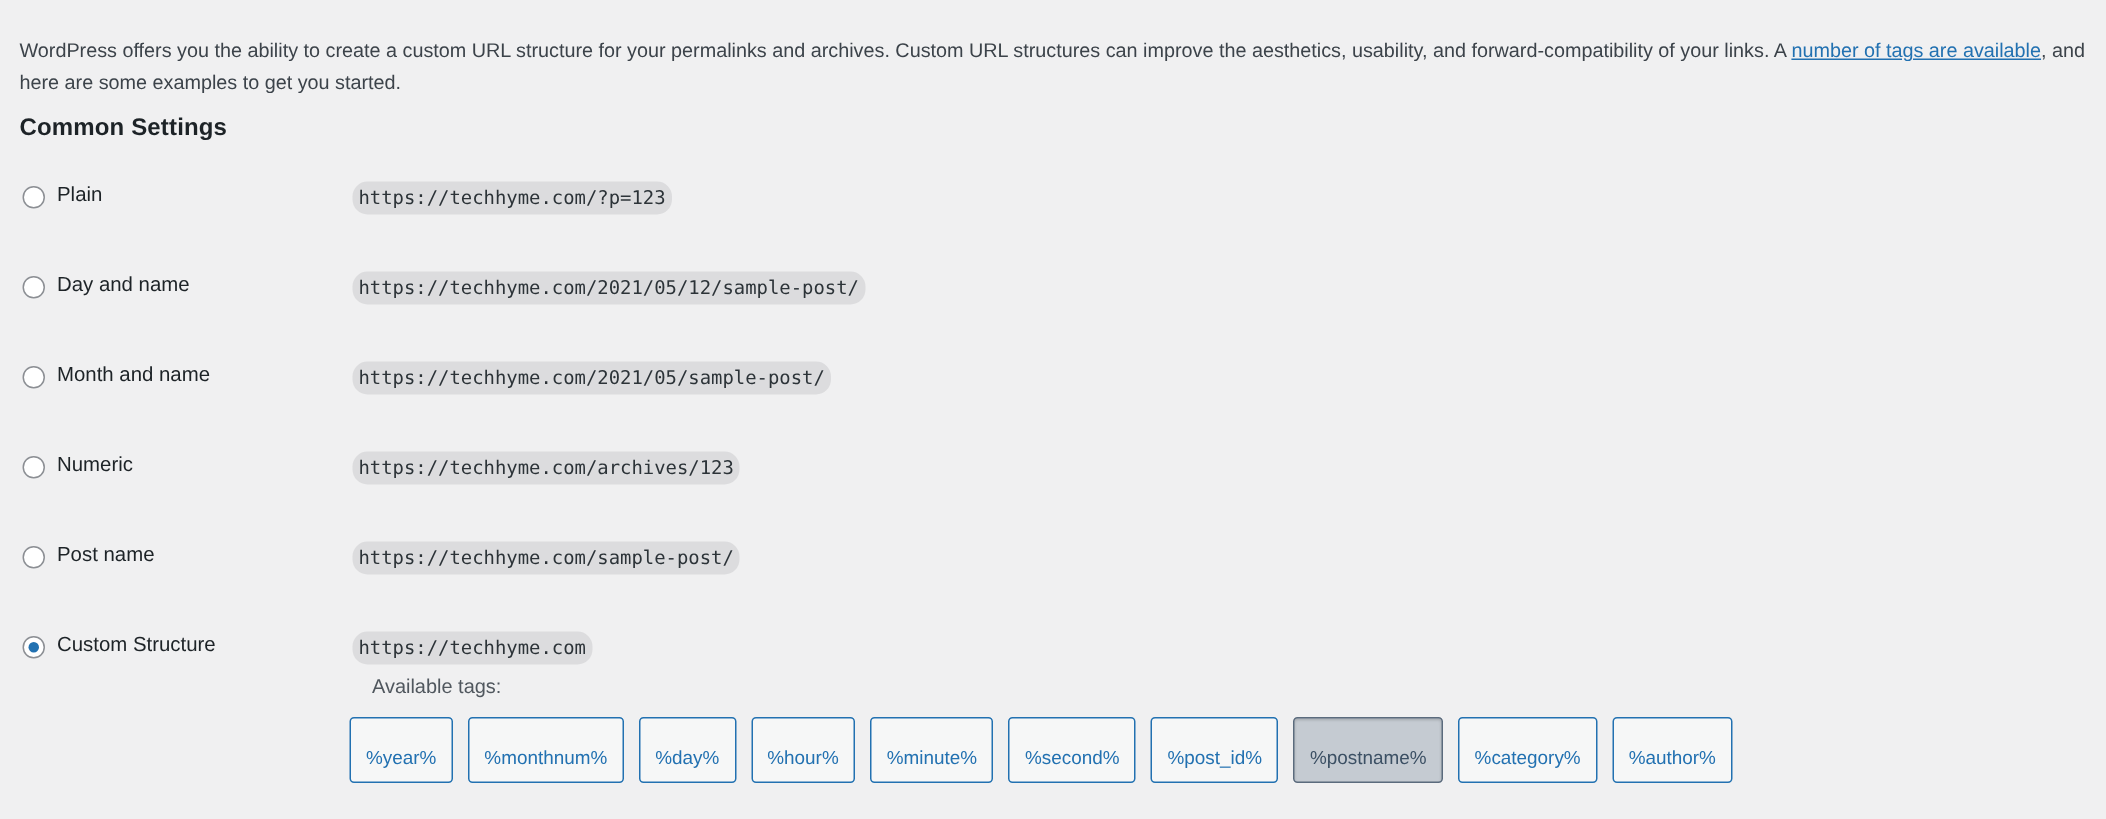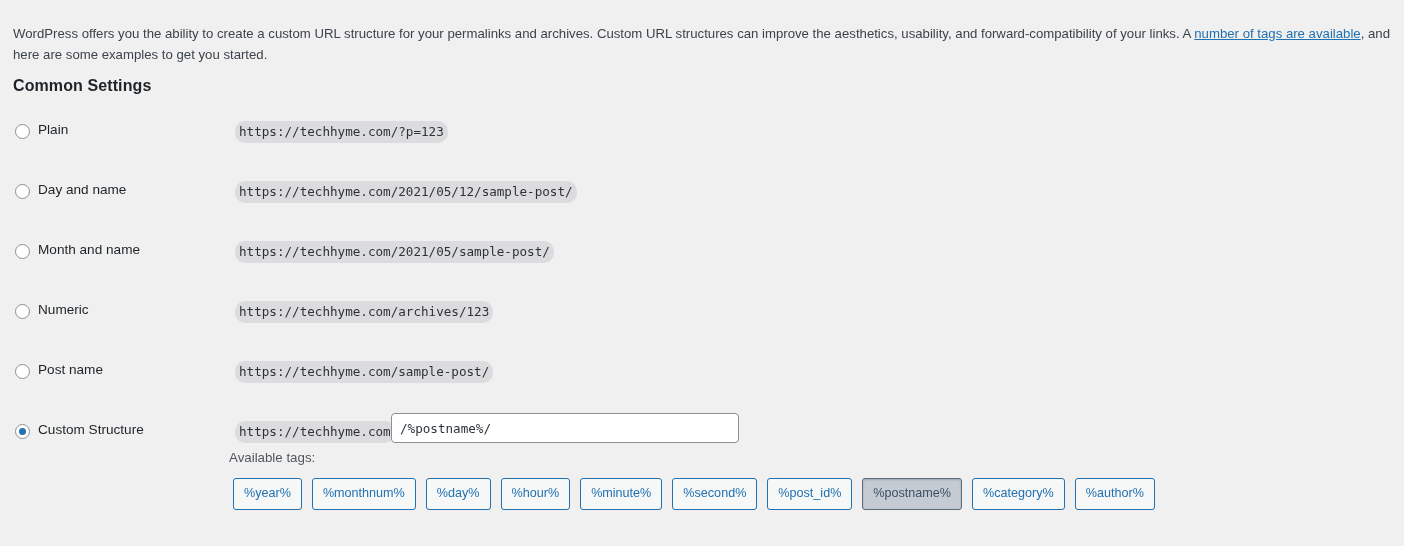--- a/index.html
+++ b/index.html
@@ -122,42 +122,42 @@
     background: #fff;
     border: 1px solid #8c8f94;
     border-radius: 4px;
     box-shadow: 0 0 0 transparent;
     box-sizing: content-box;
     outline: none;
   }
 
   .available-tags-label {
     position: absolute;
-    left: 229px;
+    left: 248px;
     top: 42px;
     font-size: 13.3px;
     color: #50575e;
   }
 
   .tags-row {
     position: absolute;
     left: 233px;
     top: 70px;
     display: flex;
     gap: 10px;
   }
   .tag-btn {
     font-family: "Liberation Sans", sans-serif;
     font-size: 12.6px;
     line-height: 1;
     color: #2271b1;
     background: #f6f7f7;
     border: 1px solid #2271b1;
     border-radius: 3px;
-    padding: 8px 10px 9px;
+    padding: 20px 10px 9px;
     cursor: pointer;
     white-space: nowrap;
   }
   .tag-btn.active {
     background: #c5cbd2;
     border-color: #5b6b7d;
     color: #3c5064;
     box-shadow: inset 0 1px 2px rgba(0,0,0,0.18);
   }
 </style>
@@ -197,21 +197,20 @@
   <div class="option-row">
     <span class="radio"></span>
     <span class="option-label">Post name</span>
     <code class="code-chip">https://techhyme.com/sample-post/</code>
   </div>
 
   <div class="custom-row">
     <span class="radio checked"></span>
     <span class="option-label">Custom Structure</span>
     <code class="code-chip">https://techhyme.com</code>
-    <input class="structure-input" type="text" value="/%postname%/" style="">
     <span class="available-tags-label">Available tags:</span>
     <div class="tags-row">
       <button class="tag-btn">%year%</button>
       <button class="tag-btn">%monthnum%</button>
       <button class="tag-btn">%day%</button>
       <button class="tag-btn">%hour%</button>
       <button class="tag-btn">%minute%</button>
       <button class="tag-btn">%second%</button>
       <button class="tag-btn">%post_id%</button>
       <button class="tag-btn active">%postname%</button>

